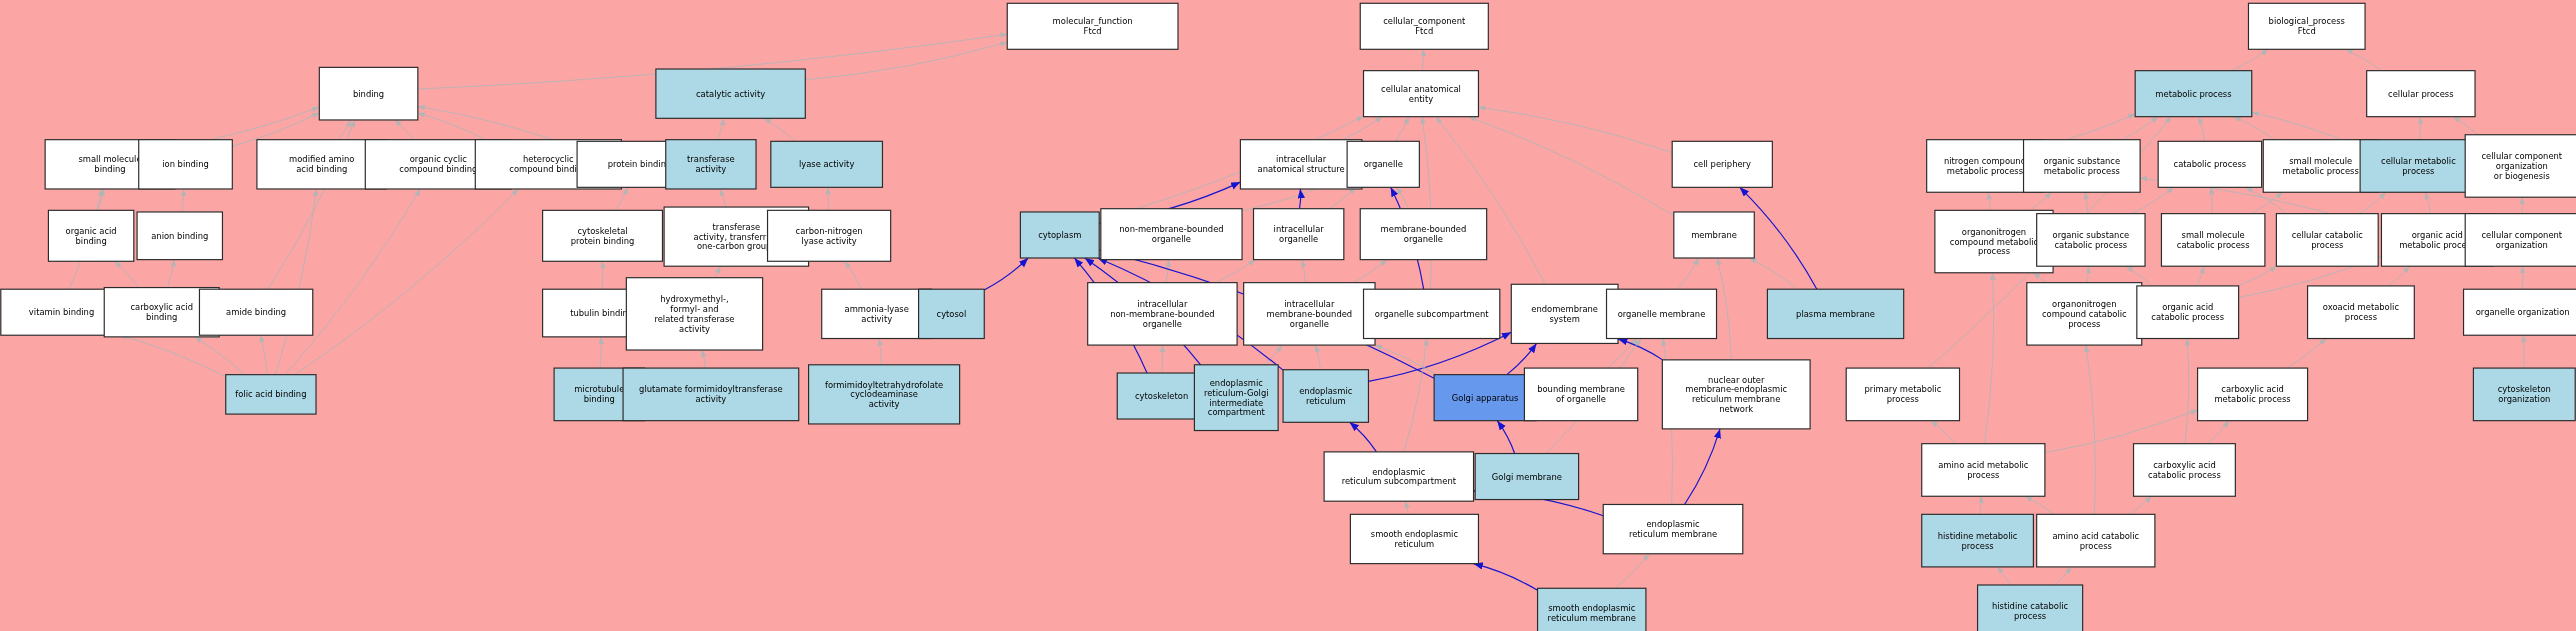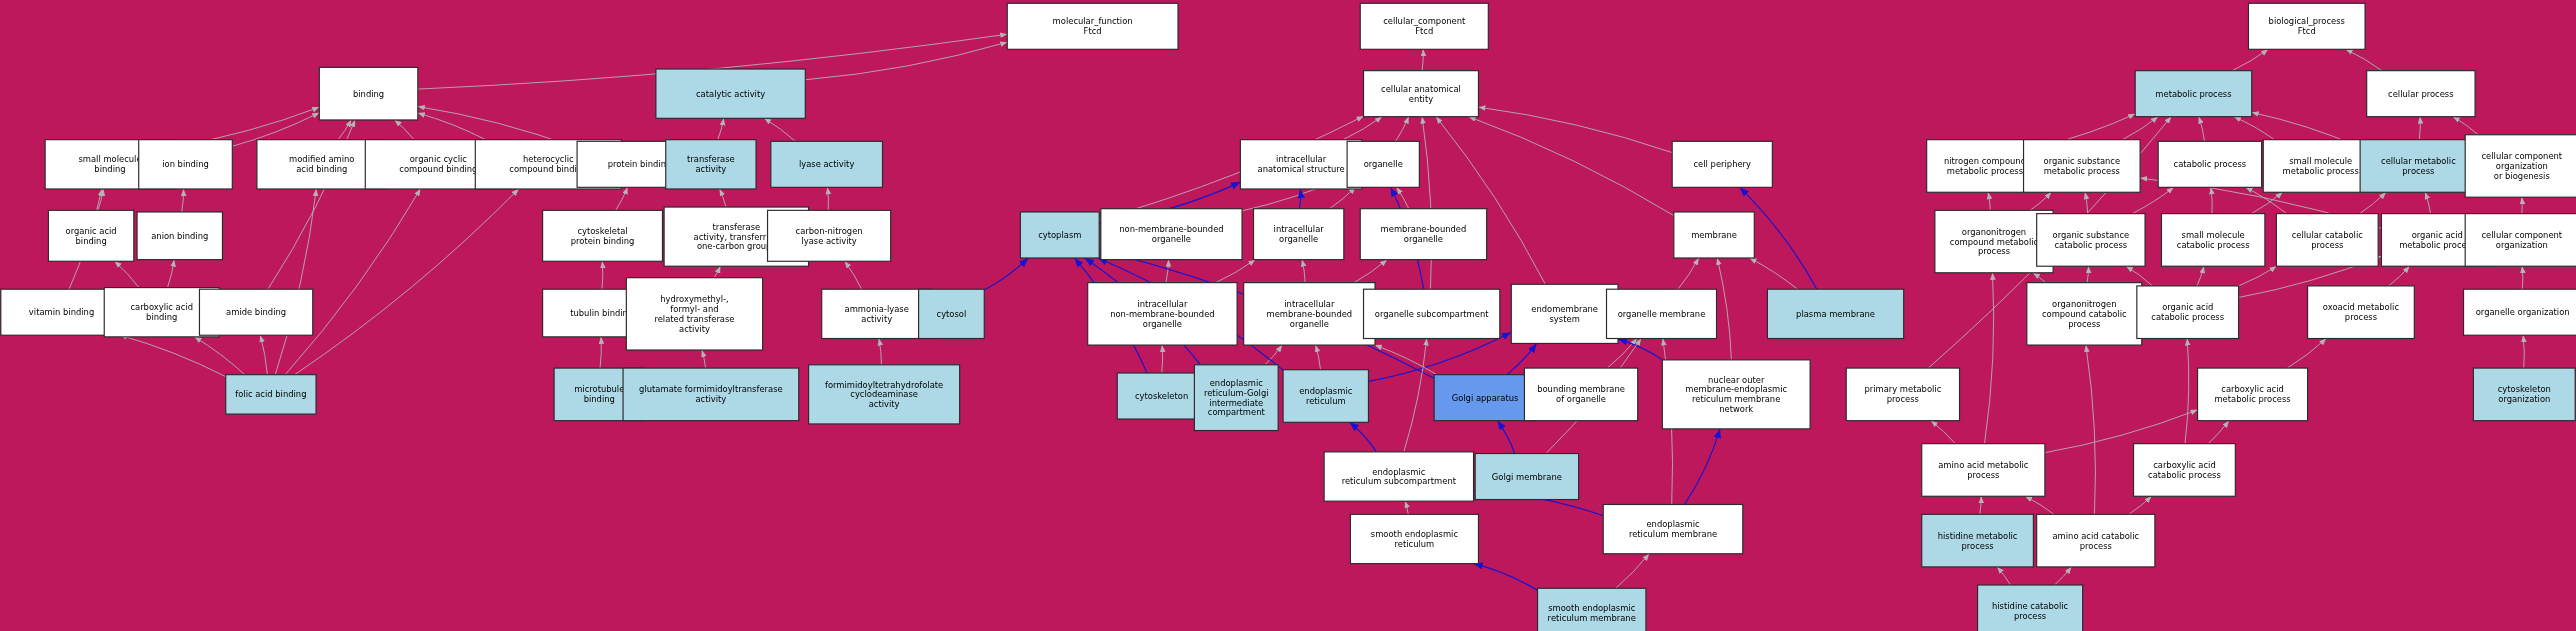--- a/index.html
+++ b/index.html
@@ -4,21 +4,21 @@
 <style>
   html, body {
     margin: 0;
     padding: 0;
     background: #ffffff;
   }
   #canvas-wrap {
     position: relative;
     width: 2576px;
     height: 631px;
-    background: #be185d;
+    background: #fca5a5;
     overflow: hidden;
     font-family: "DejaVu Sans", "Liberation Sans", sans-serif;
   }
   svg#graph {
     position: absolute;
     left: 0;
     top: 0;
     width: 2576px;
     height: 631px;
   }

